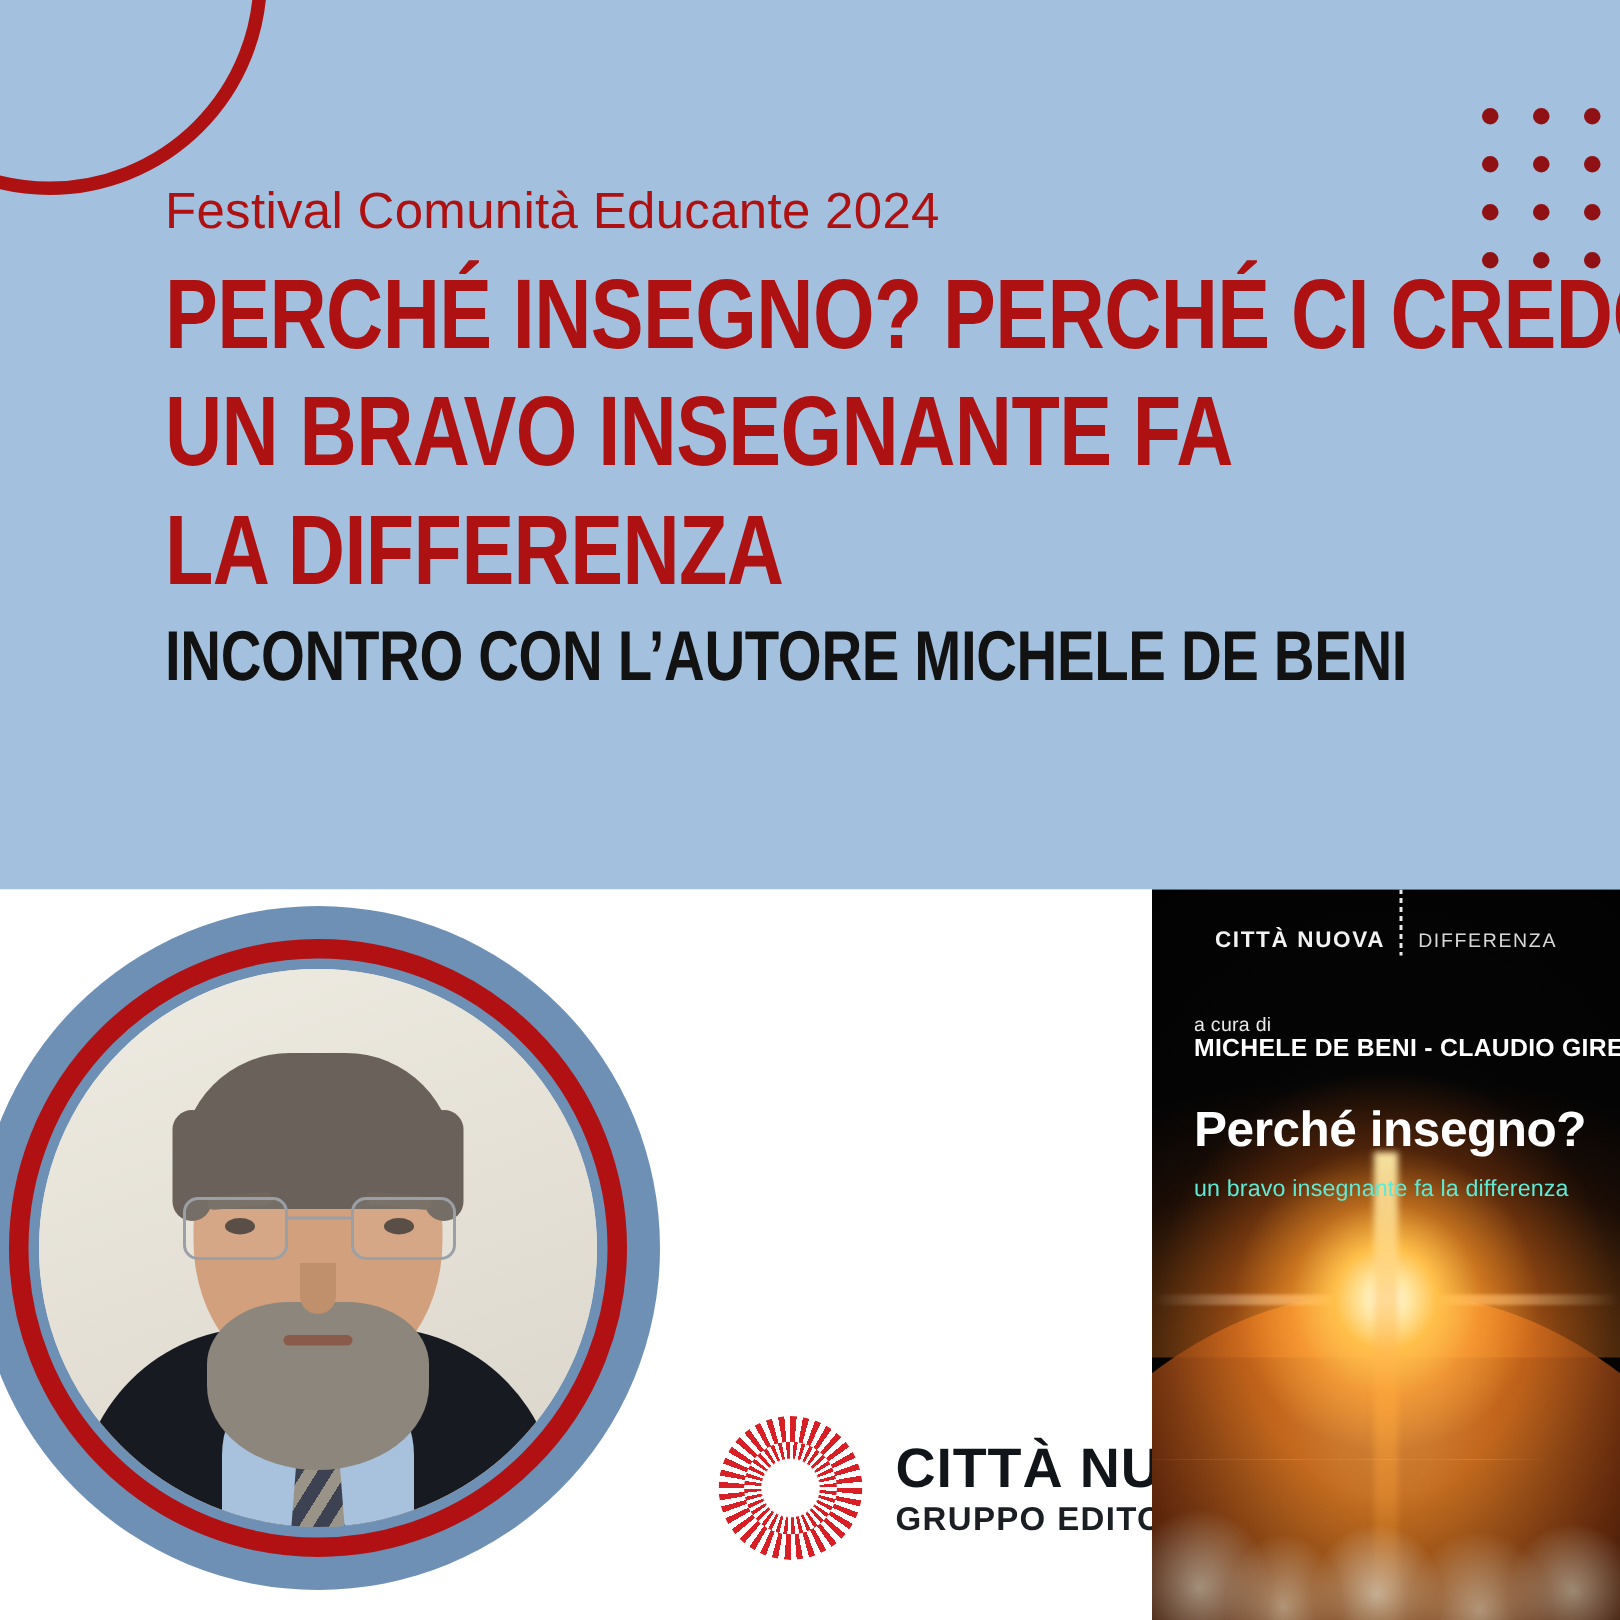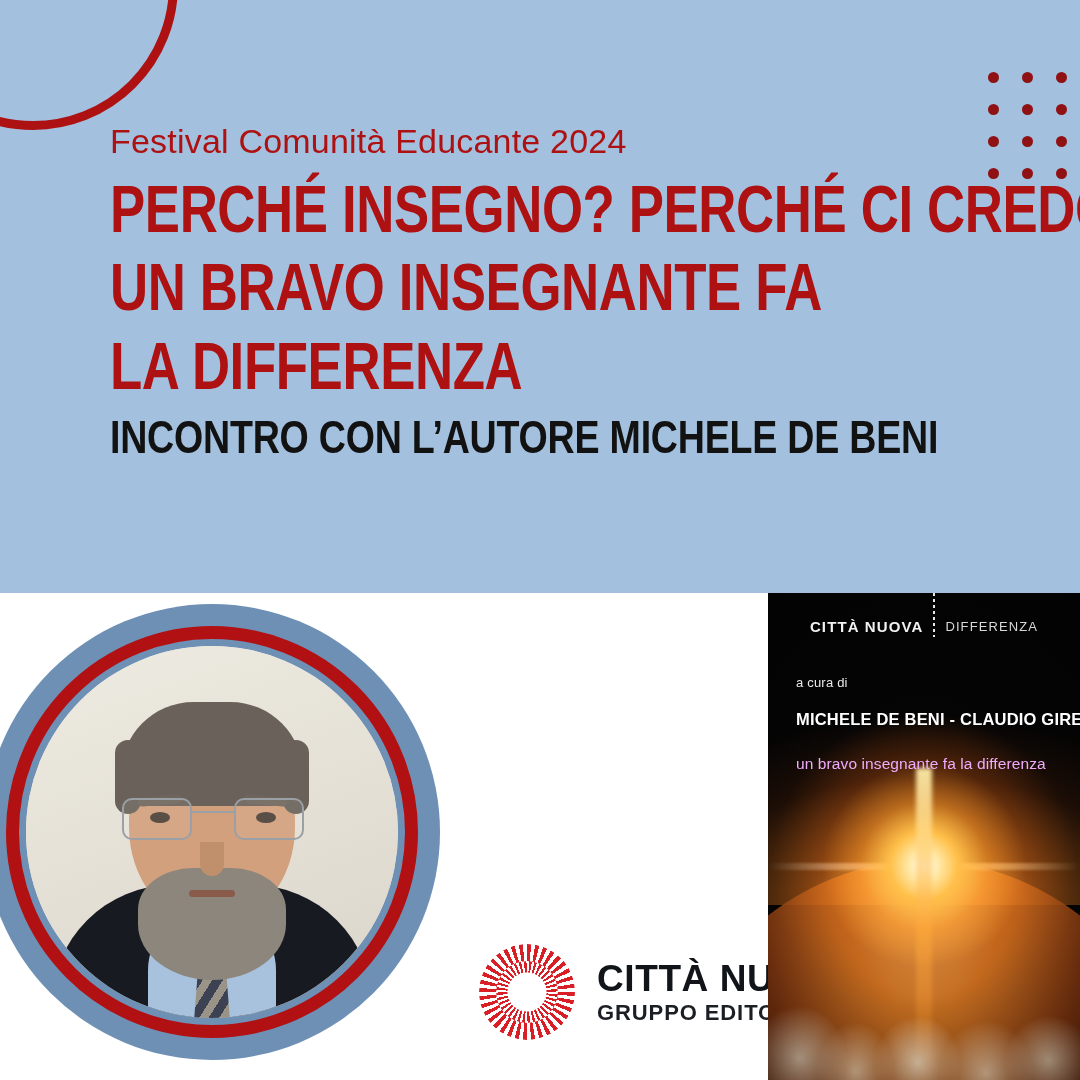--- a/index.html
+++ b/index.html
@@ -401,39 +401,39 @@
 
   .book-body {
     position: absolute;
     left: 28px; right: 18px; top: 82px;
   }
   .bb-curated {
     color: #e9e9e9;
     font-size: 13px;
     font-weight: 400;
     letter-spacing: 0.2px;
-    margin-bottom: 20px;
+    margin-bottom: 0;
   }
   .bb-editors {
     color: #ffffff;
     font-size: 16.5px;
     font-weight: 700;
     letter-spacing: 0.2px;
     white-space: nowrap;
   }
   .bb-title {
     color: #ffffff;
     font-size: 33px;
     font-weight: 700;
     line-height: 1.12;
     margin-top: 26px;
     letter-spacing: -0.3px;
   }
   .bb-sub {
-    color: #f0abfc;
+    color: #5eead4;
     font-size: 15.5px;
     font-weight: 400;
     margin-top: 12px;
     letter-spacing: 0.1px;
   }
 </style>
 </head>
 <body>
 
 <div id="poster">
@@ -518,18 +518,19 @@
     <div class="book-imprint">
       <span class="bi-name">CITTÀ NUOVA</span>
       <span class="bi-divider"></span>
       <span class="bi-cat">DIFFERENZA</span>
     </div>
 
     <div class="book-body">
       <div class="bb-curated">a cura di</div>
       <div class="bb-editors">MICHELE DE BENI - CLAUDIO GIRELLI</div>
       <div class="bb-title">
+        <div>Perché insegno?</div>
       </div>
       <div class="bb-sub">un bravo insegnante fa la differenza</div>
     </div>
   </div>
 
 </div>
 
 </body></html>

